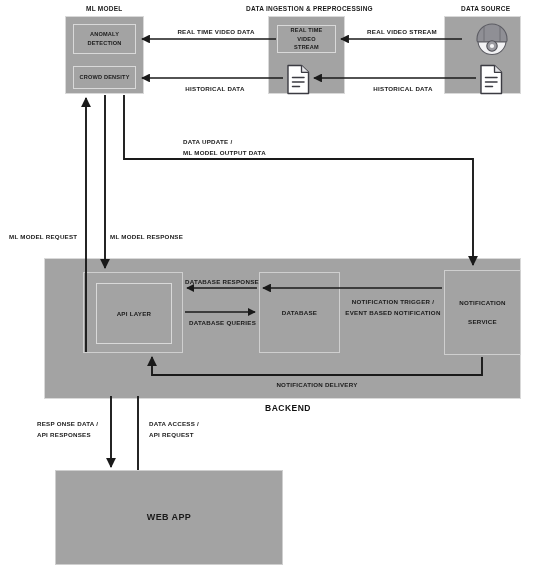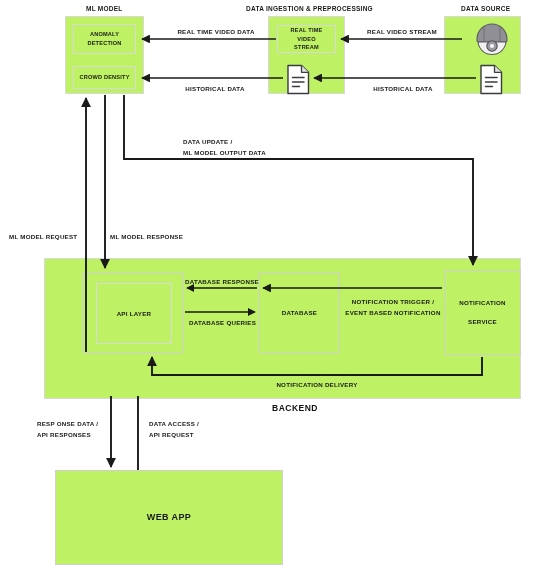--- a/index.html
+++ b/index.html
@@ -23,21 +23,21 @@
     position: absolute;
     left: 0;
     top: 0;
     width: 536px;
     height: 573px;
   }
   
   .box {
     position: absolute;
     box-sizing: border-box;
-    background: #bef264;
+    background: #a3a3a3;
   }
   .group-box {
     border: 1px solid #d9d9d9;
   }
   .inner-box {
     border: 1px solid #d9d9d9;
     display: flex;
     align-items: center;
     justify-content: center;
     text-align: center;
@@ -240,15 +240,15 @@
 EVENT BASED NOTIFICATION</div>
 
   <div class="edge-label" style="left:262px; top:379px; width:110px;">NOTIFICATION DELIVERY</div>
 
   <div class="edge-label left" style="left:37px; top:418px; width:100px;">RESP ONSE DATA /
 API RESPONSES</div>
 
   <div class="edge-label left" style="left:149px; top:418px; width:95px;">DATA ACCESS /
 API REQUEST</div>
 
-  <div class="section-label" style="left:272px; top:403px;">BACKEND</div>
+  <div class="section-label" style="left:265px; top:403px;">BACKEND</div>
 
 </div>
 
 </body></html>

